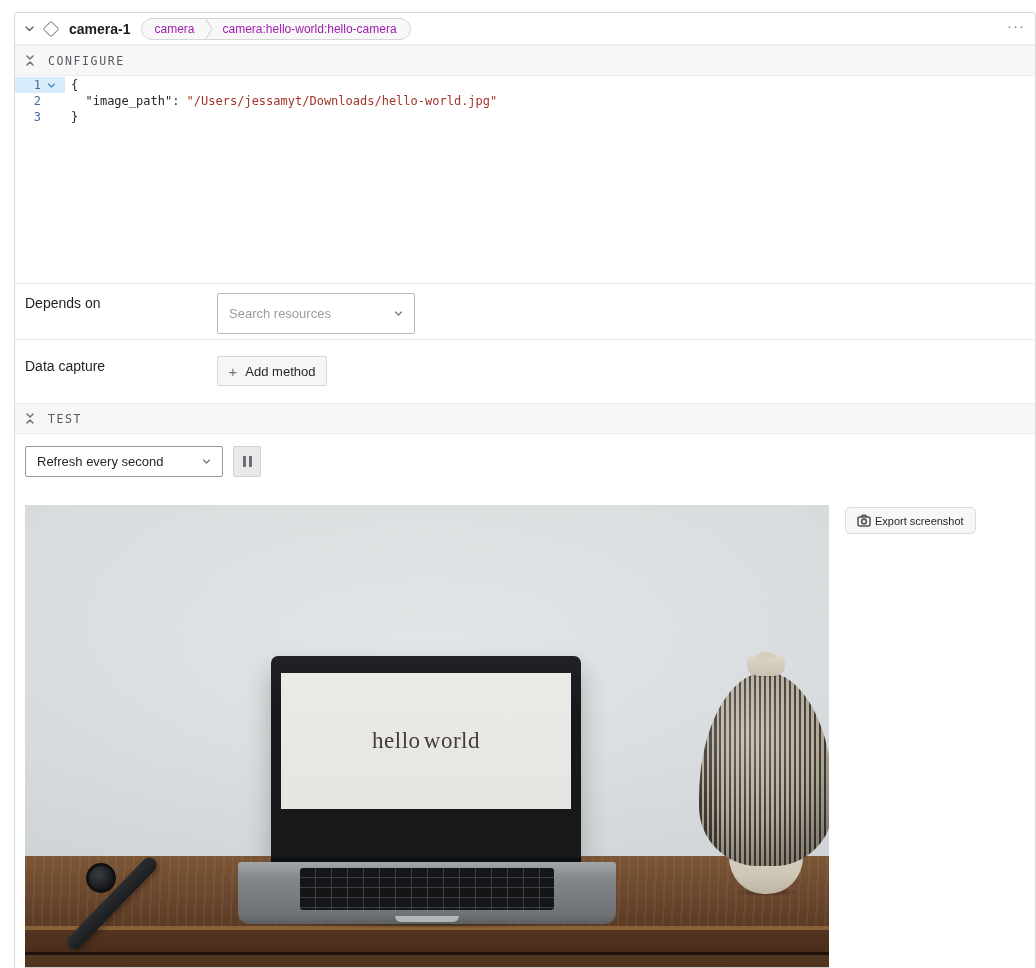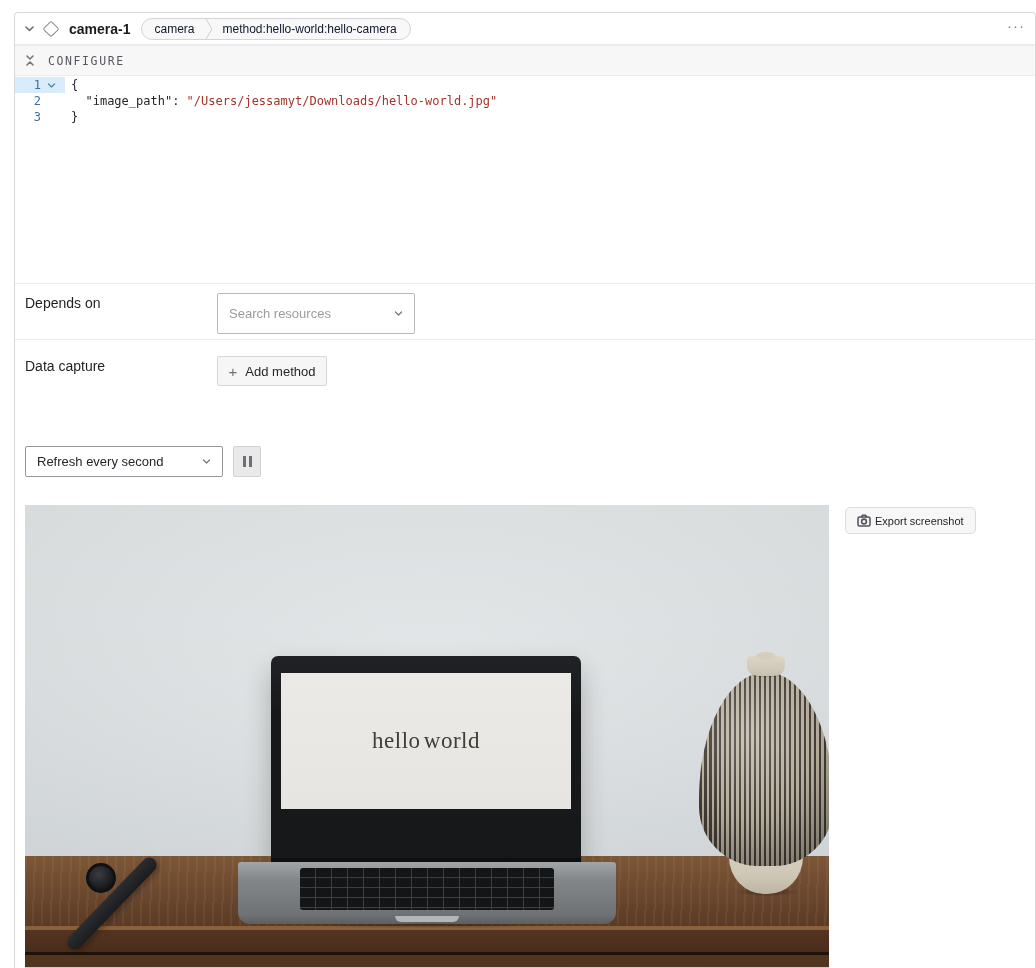--- a/index.html
+++ b/index.html
@@ -18,21 +18,21 @@
 
   
   .hdr { position:absolute; left:0; top:0; width:100%; height:32px;
          display:flex; align-items:center; border-bottom:1px solid #ececee; }
   .hdr .chev { margin-left:8px; color:#6e6e75; display:flex; }
   .hdr .diamond { margin-left:9px; width:12px; height:12px; border:1.4px solid #8b8b92;
                   transform:rotate(45deg); border-radius:2px; }
   .hdr .title { margin-left:12px; font-size:14px; font-weight:700; color:#1c1c20; }
   .badge { margin-left:10px; height:22px; display:flex; align-items:center;
            border:1px solid #d5d5d8; border-radius:11px; background:#f8f8f9;
-           font-size:12px; color:#0f172a; }
+           font-size:12px; color:#a21caf; }
   .badge .seg1 { padding:0 10px 0 13px; }
   .badge .seg2 { padding:0 13px 0 10px; }
   .badge svg { display:block; }
   .hdr .menu { position:absolute; right:10px; top:2px; font-size:15px; letter-spacing:1px;
                color:#84848b; cursor:pointer; line-height:22px; }
 
   
   .secbar { position:absolute; left:0; width:100%; height:31px; background:#f7f7f8;
             border-top:1px solid #ececee; border-bottom:1px solid #ececee;
             display:flex; align-items:center;
@@ -158,21 +158,21 @@
             <path d="M3 5 L6.5 8.5 L10 5"></path>
           </svg>
       </span>
       <span class="diamond"></span>
       <span class="title">camera-1</span>
       <span class="badge">
         <span class="seg1">camera</span>
         <svg width="8" height="22" viewBox="0 0 8 22">
             <path d="M1 1 L7 11 L1 21" stroke="#cfcfd3" fill="none" stroke-width="1"></path>
           </svg>
-        <span class="seg2">method:hello-world:hello-camera</span>
+        <span class="seg2">camera:hello-world:hello-camera</span>
       </span>
       <span class="menu">···</span>
     </div>
 
     <div class="secbar" style="top:32px;">
       <span class="collapse">
         <svg class="icn" width="12" height="13" viewBox="0 0 12 13">
             <path d="M3 2 L6 5 L9 2"></path>
             <path d="M3 11 L6 8 L9 11"></path>
           </svg>
@@ -219,20 +219,29 @@
       </span>
     </div>
 
     <div class="divider" style="top:326px;"></div>
     <div class="flabel" style="top:345px;">Data capture</div>
     <div class="btn" style="left:202px; top:343px; width:110px;">
       <span class="plus">+</span>
       <span>Add method</span>
     </div>
 
+    <div class="secbar" style="top:390px;">
+      <span class="collapse">
+        <svg class="icn" width="12" height="13" viewBox="0 0 12 13">
+            <path d="M3 2 L6 5 L9 2"></path>
+            <path d="M3 11 L6 8 L9 11"></path>
+          </svg>
+      </span>
+      <span>TEST</span>
+    </div>
 
     <div class="selectbox" style="left:10px; top:433px; width:198px; height:31px; border-color:#97979d;">
       <span class="val">Refresh every second</span>
       <span class="chev">
         <svg class="icn" width="11" height="11" viewBox="0 0 11 11" style="stroke-width:1.2">
             <path d="M2.5 4 L5.5 7 L8.5 4"></path>
           </svg>
       </span>
     </div>
     <div class="pausebtn" style="left:218px; top:433px;">

